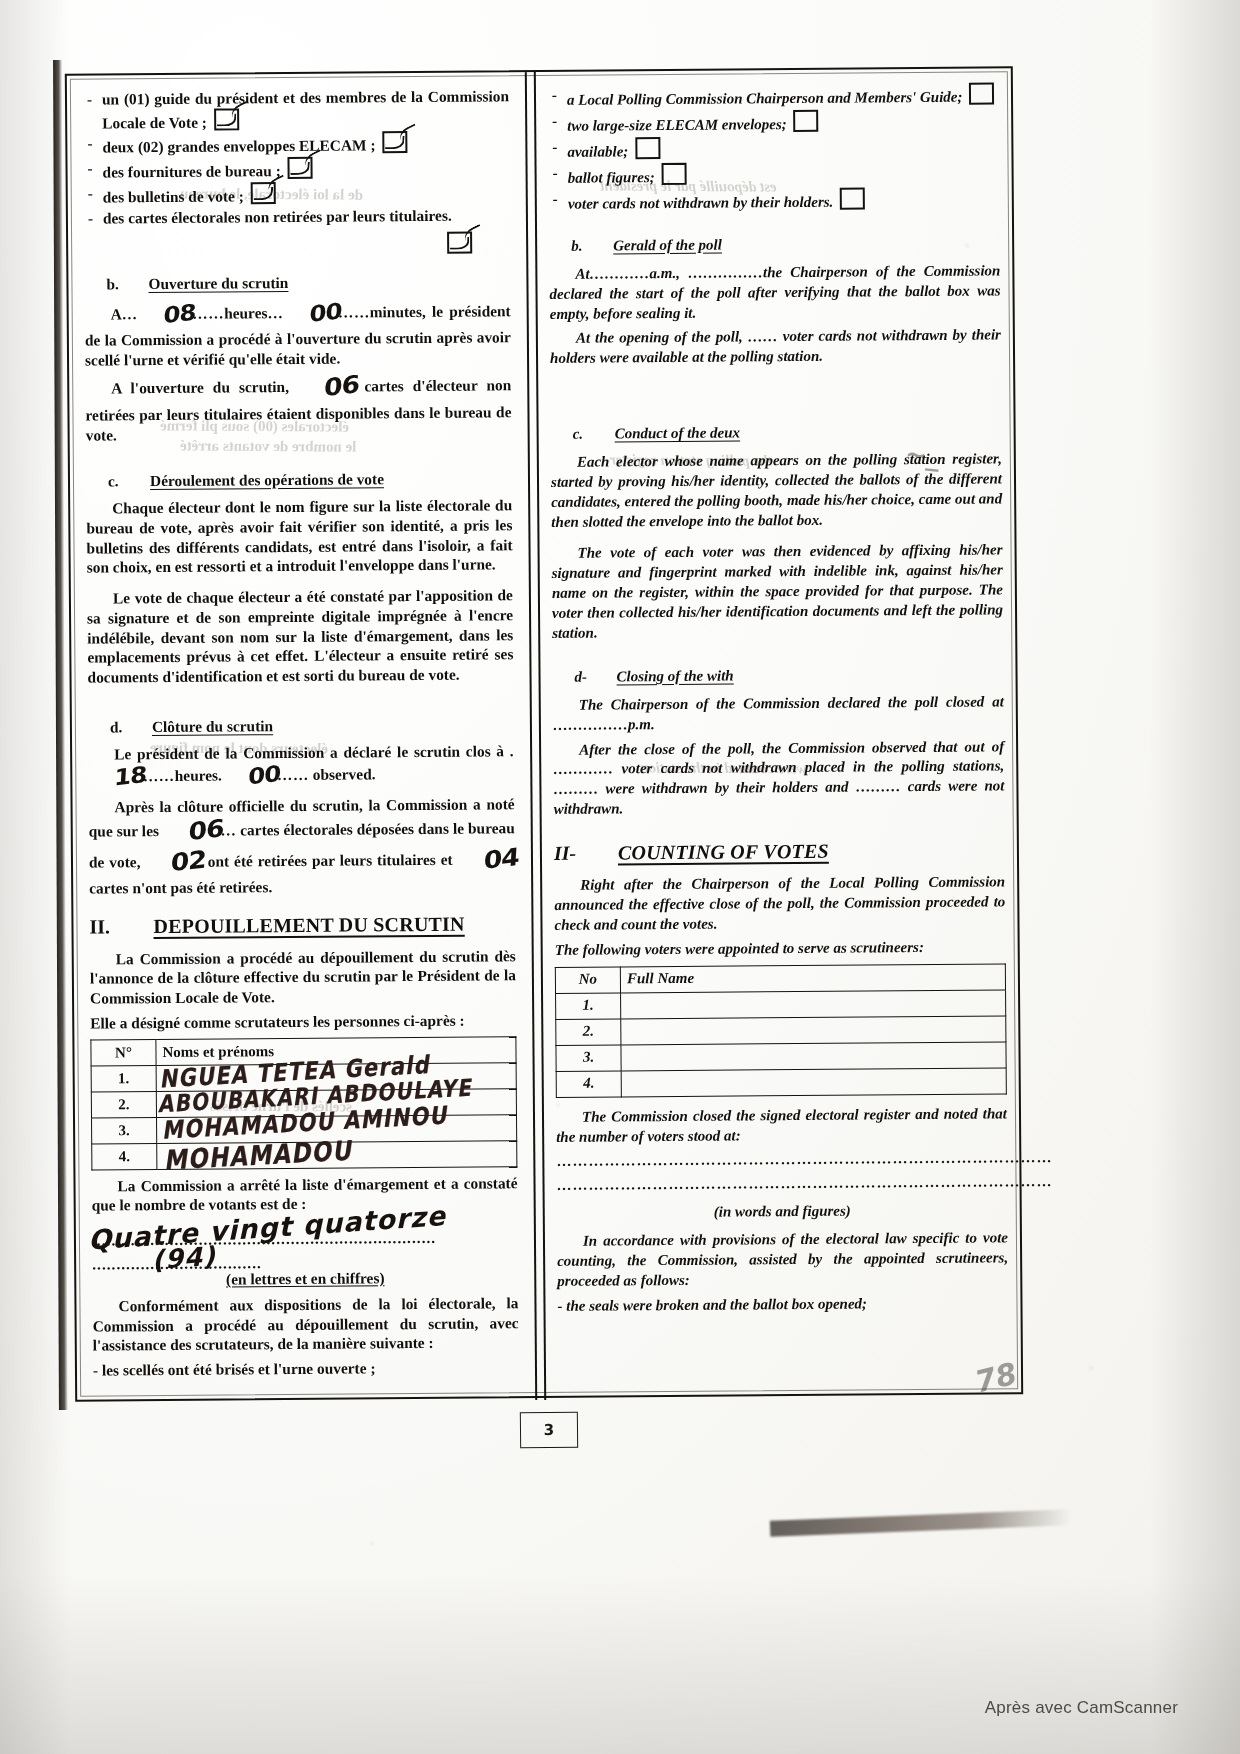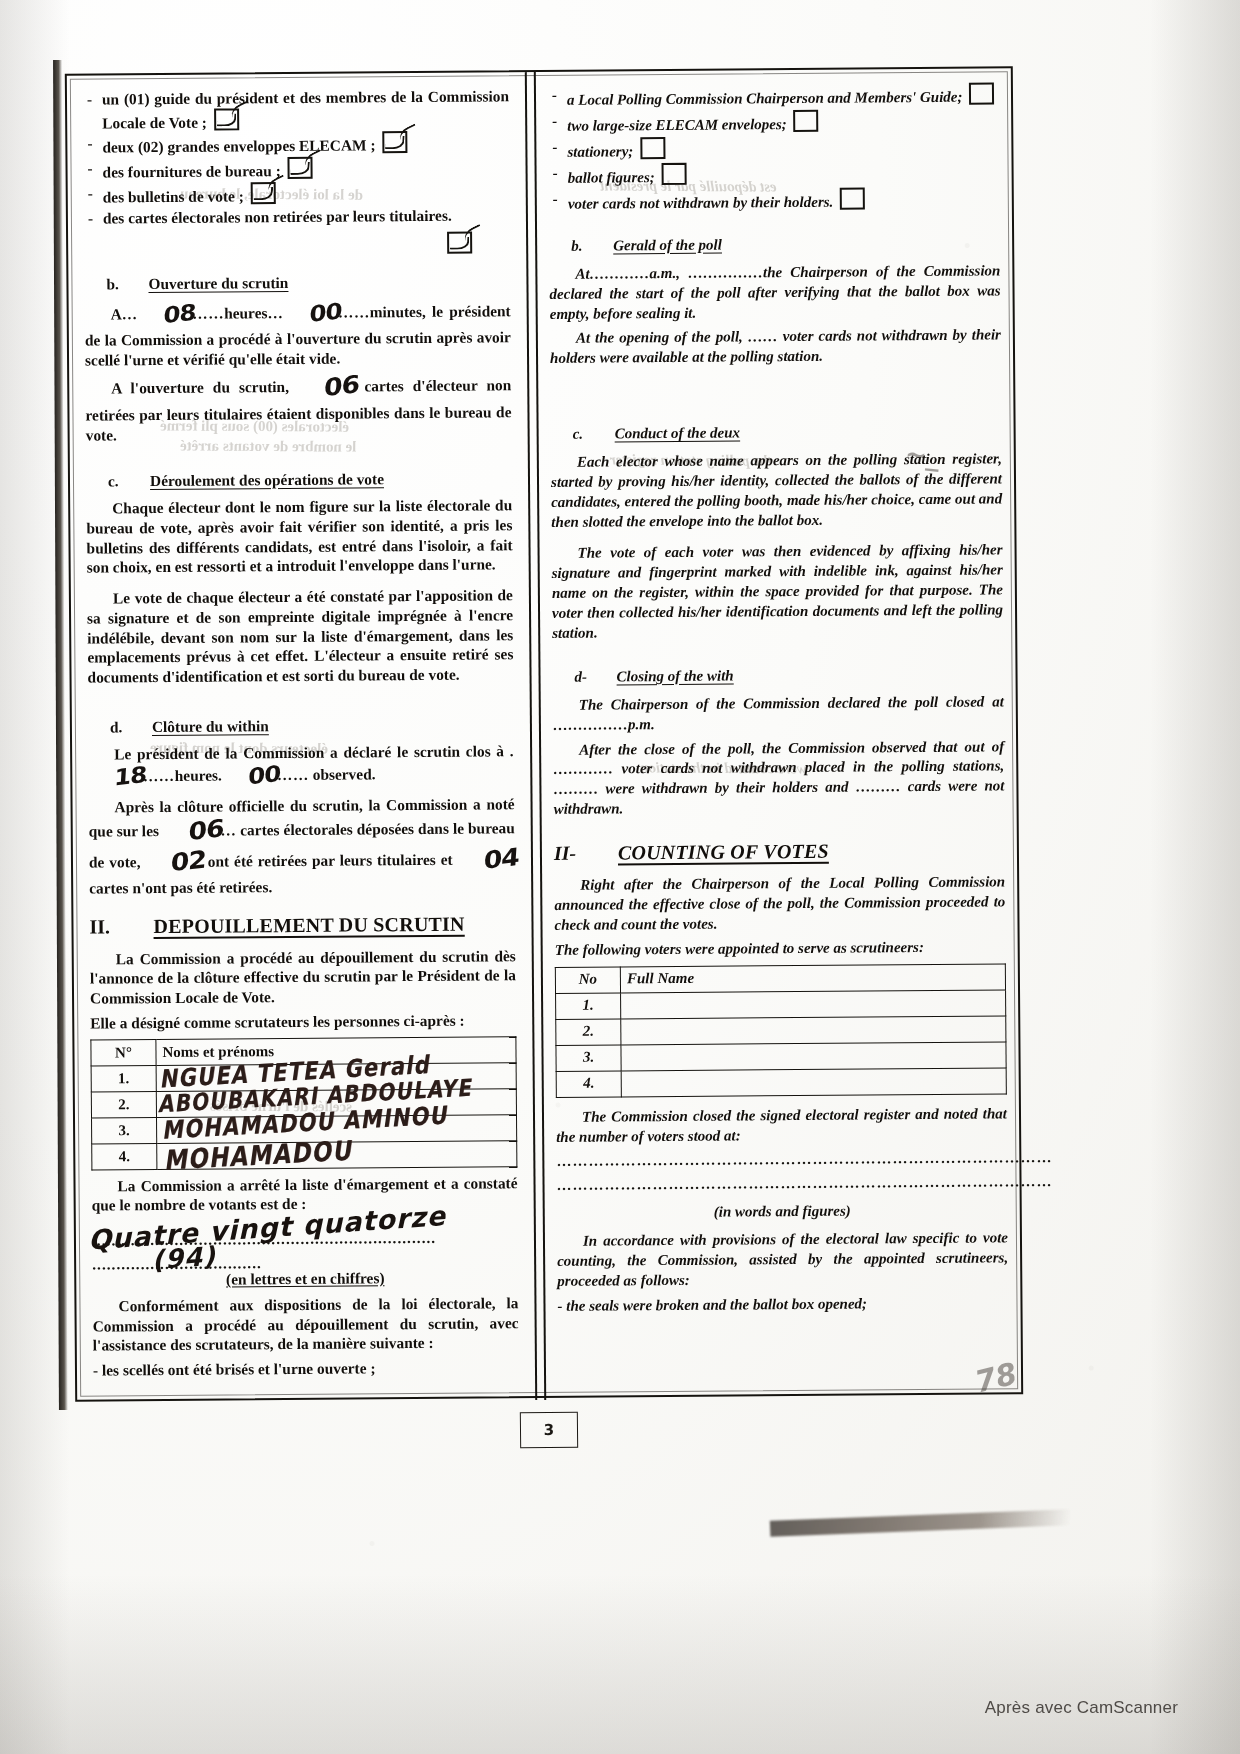--- a/index.html
+++ b/index.html
@@ -351,21 +351,21 @@
 
     <div class="sec-head" style="margin-top:26px">
       <span class="letter">c.</span>
       <span class="ttl">Déroulement des opérations de vote</span>
     </div>
     <p class="para">Chaque électeur dont le nom figure sur la liste électorale du bureau de vote, après avoir fait vérifier son identité, a pris les bulletins des différents candidats, est entré dans l'isoloir, a fait son choix, en est ressorti et a introduit l'enveloppe dans l'urne.</p>
     <p class="para gap">Le vote de chaque électeur a été constaté par l'apposition de sa signature et de son empreinte digitale imprégnée à l'encre indélébile, devant son nom sur la liste d'émargement, dans les emplacements prévus à cet effet. L'électeur a ensuite retiré ses documents d'identification et est sorti du bureau de vote.</p>
 
     <div class="sec-head" style="margin-top:30px">
       <span class="letter">d.</span>
-      <span class="ttl">Clôture du within</span>
+      <span class="ttl">Clôture du scrutin</span>
     </div>
     <p class="para">
       <span>Le président de la Commission a déclaré le scrutin clos à</span> <span class="dots">.</span><span class="hw-num">18</span><span class="dots">……</span><span>heures</span><span class="dots">.</span><span class="hw-num">00</span><span class="dots">……</span> <span>observed.</span>
     </p>
     <p class="para">
       <span>Après la clôture officielle du scrutin, la Commission a noté que sur les</span>
       <span class="hw-num" style="font-size:24px">06</span><span class="dots">…</span>
       <span>cartes électorales déposées dans le bureau de vote,</span>
       <span class="hw-num" style="font-size:24px">02</span>
       <span>ont été retirées par leurs titulaires et</span>
@@ -437,21 +437,21 @@
     <ul class="bullet-list">
       <li>
         <span>a Local Polling Commission Chairperson and Members' Guide;</span>
         <span class="cbx"></span>
       </li>
       <li>
         <span>two large-size ELECAM envelopes;</span>
         <span class="cbx"></span>
       </li>
       <li>
-        <span>stationery;</span>
+        <span>available;</span>
         <span class="cbx"></span>
       </li>
       <li>
         <span>ballot figures;</span>
         <span class="cbx"></span>
       </li>
       <li>
         <span>voter cards not withdrawn by their holders.</span>
         <span class="cbx"></span>
       </li>

